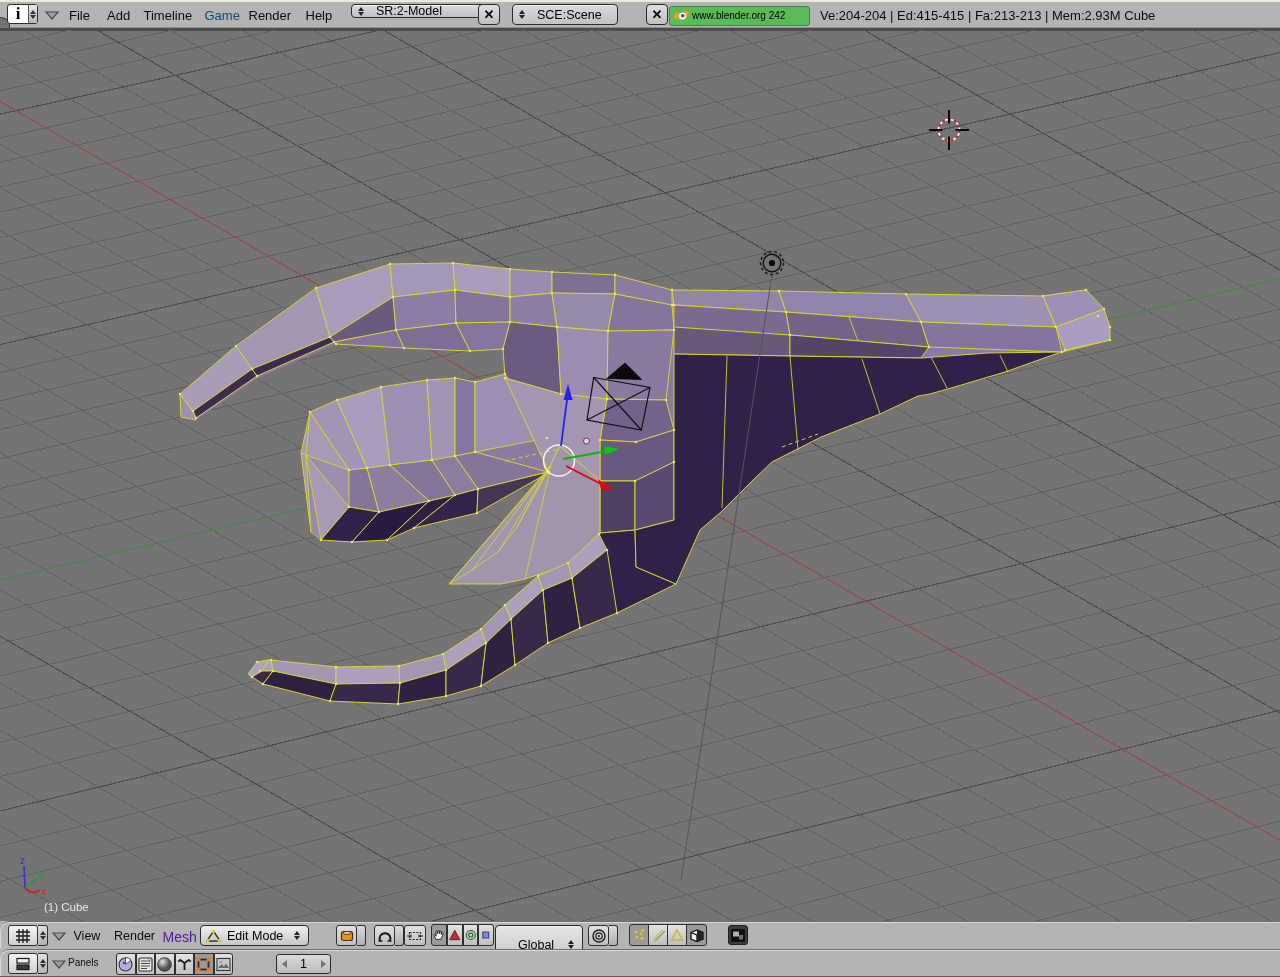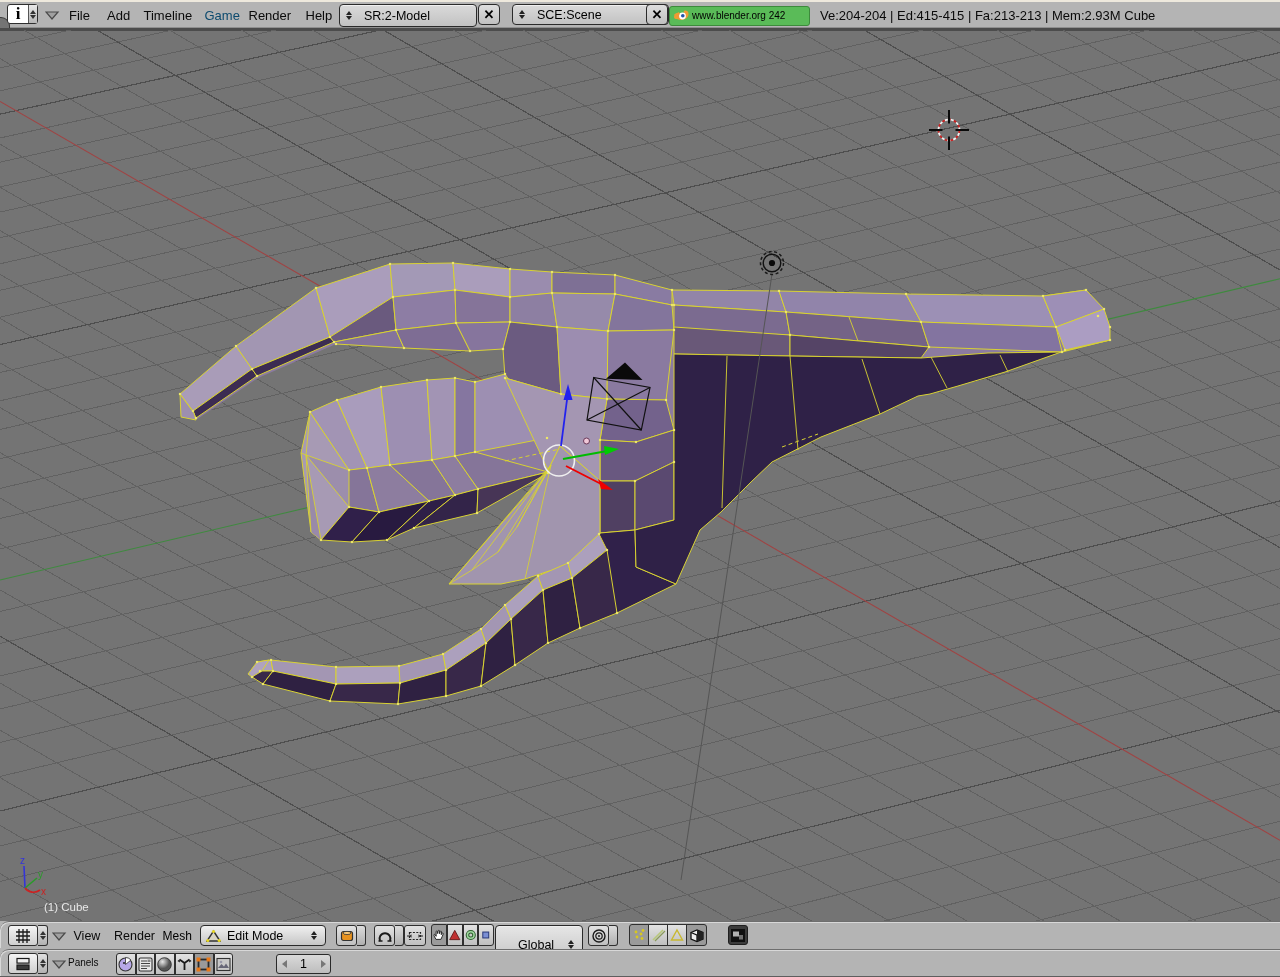--- a/index.html
+++ b/index.html
@@ -346,29 +346,29 @@
     </div>
     <svg style="position:absolute;left:45px;top:11px" width="15" height="10">
       <polygon points="1,1 13,1 7.0,8" fill="#a0a0a0" stroke="#4a4a4a" stroke-width="1.2"></polygon>
     </svg>
     <div style="position:absolute;left:69px;top:8px;font-size:13px;color:#0a0a0a;white-space:pre">File</div>
     <div style="position:absolute;left:107px;top:8px;font-size:13px;color:#0a0a0a;white-space:pre">Add</div>
     <div style="position:absolute;left:143.5px;top:8px;font-size:13px;color:#0a0a0a;white-space:pre">Timeline</div>
     <div style="position:absolute;left:204.5px;top:8px;font-size:13px;color:#0c4a6e;white-space:pre">Game</div>
     <div style="position:absolute;left:248.5px;top:8px;font-size:13px;color:#0a0a0a;white-space:pre">Render</div>
     <div style="position:absolute;left:305.5px;top:8px;font-size:13px;color:#0a0a0a;white-space:pre">Help</div>
-    <div style="position:absolute;left:339px;top:4px;width:138px;height:23px;background:linear-gradient(#dadada,#c2c2c2);border:1px solid #2a2a2a;border-radius:4px;box-shadow:inset 0 1px 0 #f0f0f0">
+    <div style="position:absolute;left:351px;top:4px;width:138px;height:14px;background:linear-gradient(#dadada,#c2c2c2);border:1px solid #2a2a2a;border-radius:4px;box-shadow:inset 0 1px 0 #f0f0f0">
       <div style="position:absolute;left:2px;top:2px;bottom:2px;width:13px;display:flex;flex-direction:column;align-items:center;justify-content:center;gap:1px;">
         <div style="width:0;height:0;border-left:3.5px solid transparent;border-right:3.5px solid transparent;border-bottom:4.5px solid #222"></div>
         <div style="width:0;height:0;border-left:3.5px solid transparent;border-right:3.5px solid transparent;border-top:4.5px solid #222"></div>
       </div>
       <div style="position:absolute;left:24px;top:50%;transform:translateY(-50%);font-size:12.5px;color:#000;white-space:pre">SR:2-Model</div>
     </div>
     <div style="position:absolute;left:478px;top:4px;width:22px;height:21px;background:linear-gradient(#dedede,#c0c0c0);border:1px solid #2a2a2a;border-radius:4px;display:flex;align-items:center;justify-content:center;font-weight:bold;font-size:13px;color:#000">✕</div>
-    <div style="position:absolute;left:512px;top:4px;width:157px;height:21px;background:linear-gradient(#dadada,#c2c2c2);border:1px solid #2a2a2a;border-radius:4px;box-shadow:inset 0 1px 0 #f0f0f0">
+    <div style="position:absolute;left:512px;top:4px;width:106px;height:21px;background:linear-gradient(#dadada,#c2c2c2);border:1px solid #2a2a2a;border-radius:4px;box-shadow:inset 0 1px 0 #f0f0f0">
       <div style="position:absolute;left:2px;top:2px;bottom:2px;width:13px;display:flex;flex-direction:column;align-items:center;justify-content:center;gap:1px;">
         <div style="width:0;height:0;border-left:3.5px solid transparent;border-right:3.5px solid transparent;border-bottom:4.5px solid #222"></div>
         <div style="width:0;height:0;border-left:3.5px solid transparent;border-right:3.5px solid transparent;border-top:4.5px solid #222"></div>
       </div>
       <div style="position:absolute;left:24px;top:50%;transform:translateY(-50%);font-size:12.5px;color:#000;white-space:pre">SCE:Scene</div>
     </div>
     <div style="position:absolute;left:646px;top:4px;width:22px;height:21px;background:linear-gradient(#dedede,#c0c0c0);border:1px solid #2a2a2a;border-radius:4px;display:flex;align-items:center;justify-content:center;font-weight:bold;font-size:13px;color:#000">✕</div>
     <div style="position:absolute;left:669px;top:5.5px;width:141px;height:20px;background:#5abb58;border:1px solid #3d8a3c;border-radius:3px;overflow:hidden">
       <svg style="position:absolute;left:3px;top:2.5px" width="16" height="15" viewBox="0 0 16 15">
         <path d="M1 8 Q1 4 5 4 L11 4 Q10 2 12 1.5 Q15 1 15.5 4 Q16 8 12 10 Q8 12 4 10 Q1 10 1 8 Z" fill="#ef9b33"></path>
@@ -388,22 +388,22 @@
     </div>
     <div style="position:absolute;left:38px;top:3px;width:10px;height:21px;border:1px solid #2f2f2f;border-left:none;border-radius:0 3px 3px 0;background:linear-gradient(#e0e0e0,#b2b2b2);display:flex;flex-direction:column;align-items:center;justify-content:center;gap:1px">
       <div style="width:0;height:0;border-left:3px solid transparent;border-right:3px solid transparent;border-bottom:4px solid #333"></div>
       <div style="width:0;height:0;border-left:3px solid transparent;border-right:3px solid transparent;border-top:4px solid #333"></div>
     </div>
     <svg style="position:absolute;left:52px;top:10px" width="15" height="10">
       <polygon points="1,1 13,1 7.0,8" fill="#a0a0a0" stroke="#4a4a4a" stroke-width="1.2"></polygon>
     </svg>
     <div style="position:absolute;left:73.5px;top:7px;font-size:12.5px;color:#0a0a0a;white-space:pre">View</div>
     <div style="position:absolute;left:114px;top:7px;font-size:12.5px;color:#0a0a0a;white-space:pre">Render</div>
-    <div style="position:absolute;left:162.5px;top:7px;font-size:12px;color:#000000;white-space:pre">Mesh</div>
-    <div style="position:absolute;left:200px;top:3px;width:126px;height:21px;background:linear-gradient(#f0f0f0,#c6c6c6);border:1px solid #2a2a2a;border-radius:4px;box-shadow:inset 0 1px 0 #f0f0f0">
+    <div style="position:absolute;left:162.5px;top:7px;font-size:14px;color:#4c1d95;white-space:pre">Mesh</div>
+    <div style="position:absolute;left:200px;top:3px;width:109px;height:21px;background:linear-gradient(#f0f0f0,#c6c6c6);border:1px solid #2a2a2a;border-radius:4px;box-shadow:inset 0 1px 0 #f0f0f0">
       <div style="position:absolute;right:6px;top:2px;bottom:2px;width:10px;display:flex;flex-direction:column;align-items:center;justify-content:center;gap:1px;">
         <div style="width:0;height:0;border-left:3.5px solid transparent;border-right:3.5px solid transparent;border-bottom:4.5px solid #222"></div>
         <div style="width:0;height:0;border-left:3.5px solid transparent;border-right:3.5px solid transparent;border-top:4.5px solid #222"></div>
       </div>
       <div style="position:absolute;left:26px;top:50%;transform:translateY(-50%);font-size:12.5px;color:#000;white-space:pre">Edit Mode</div>
     </div>
     <div style="position:absolute;left:200px;top:3px;width:126px;height:21px;pointer-events:none">
       <svg style="position:absolute;left:6px;top:4px" width="15" height="14" viewBox="0 0 15 14">
         <polygon points="7.5,2 14,12 1,12" fill="#d8d4c4" stroke="#333" stroke-width="1.4"></polygon>
         <circle cx="7.5" cy="2.5" r="1.6" fill="#e8d820"></circle>

